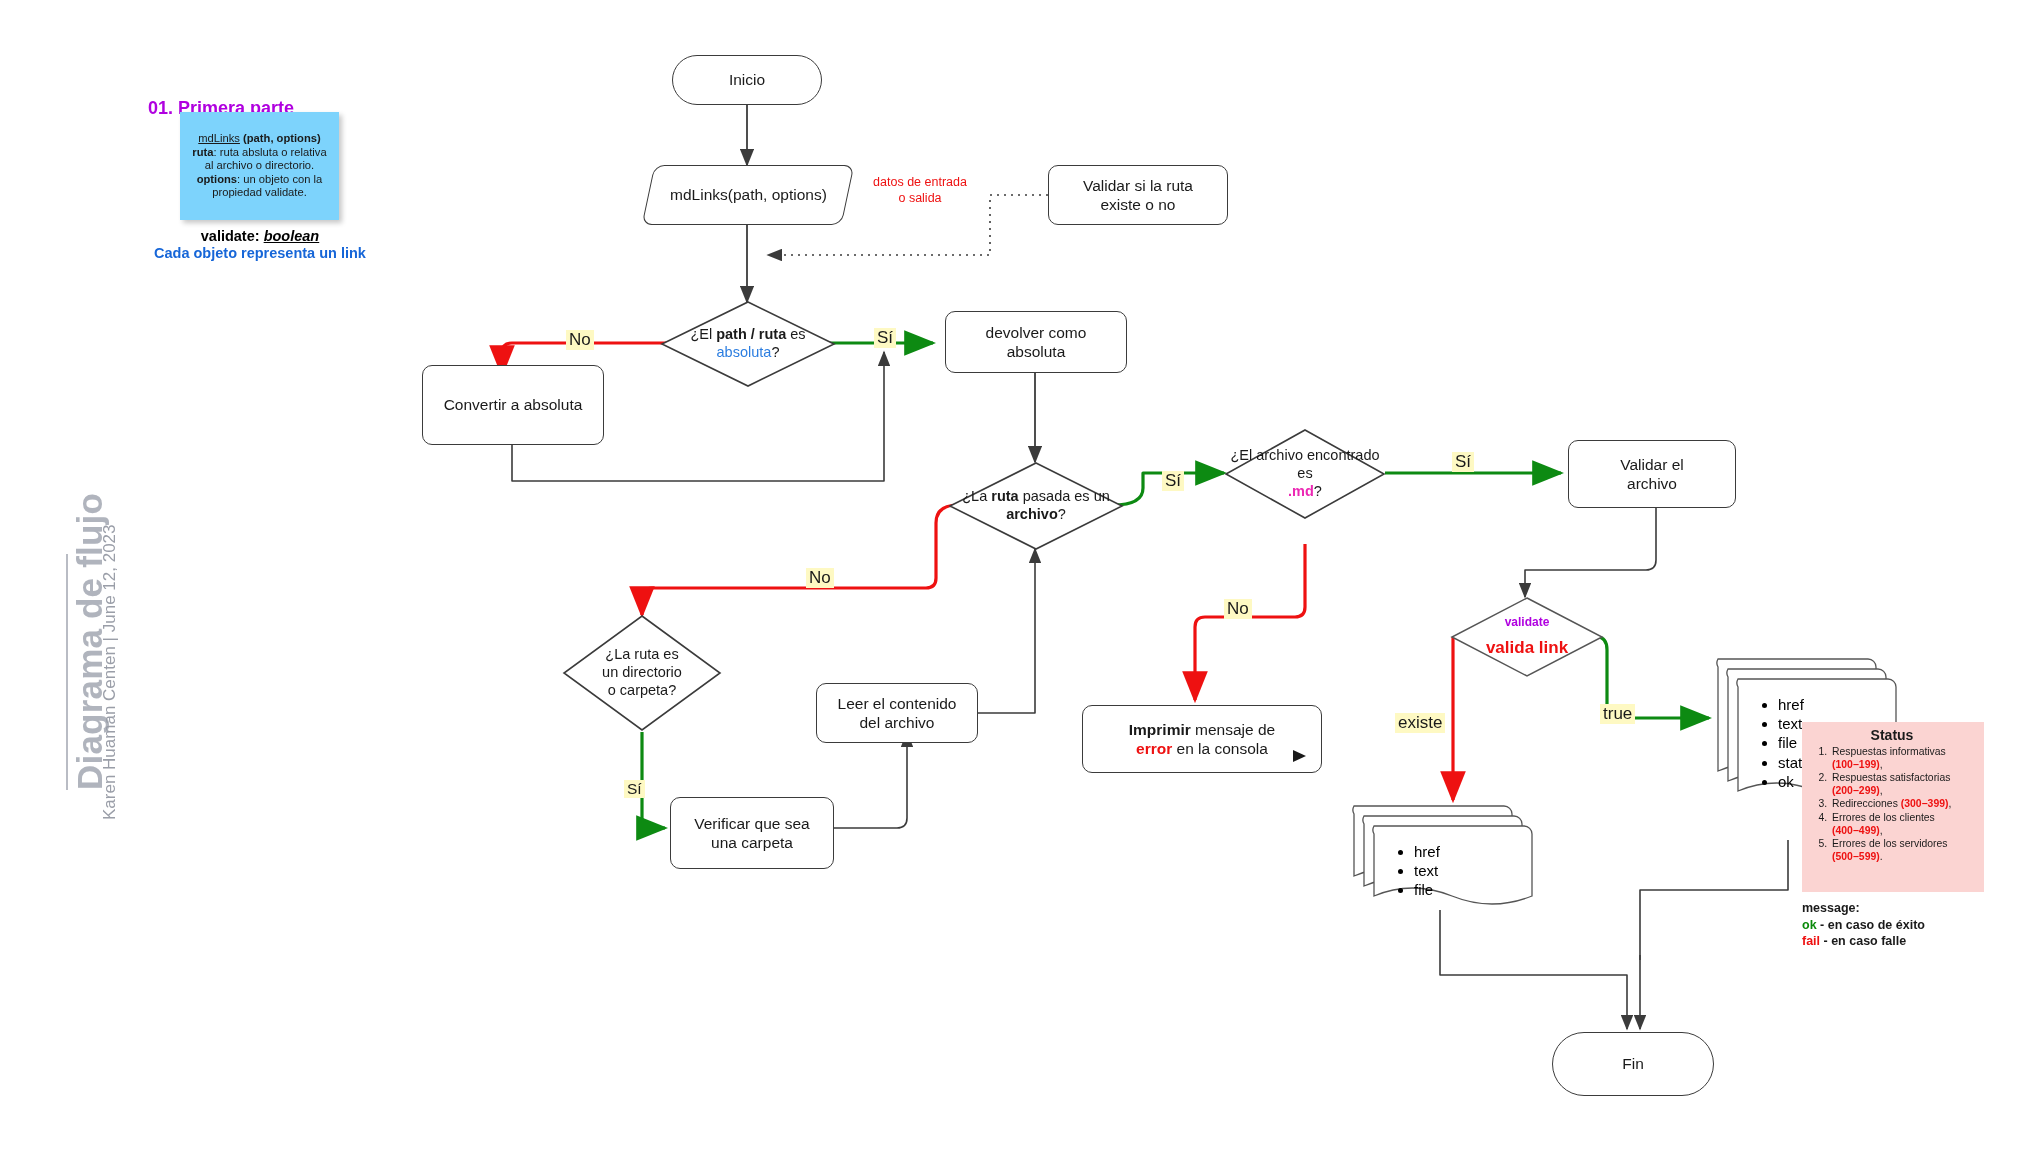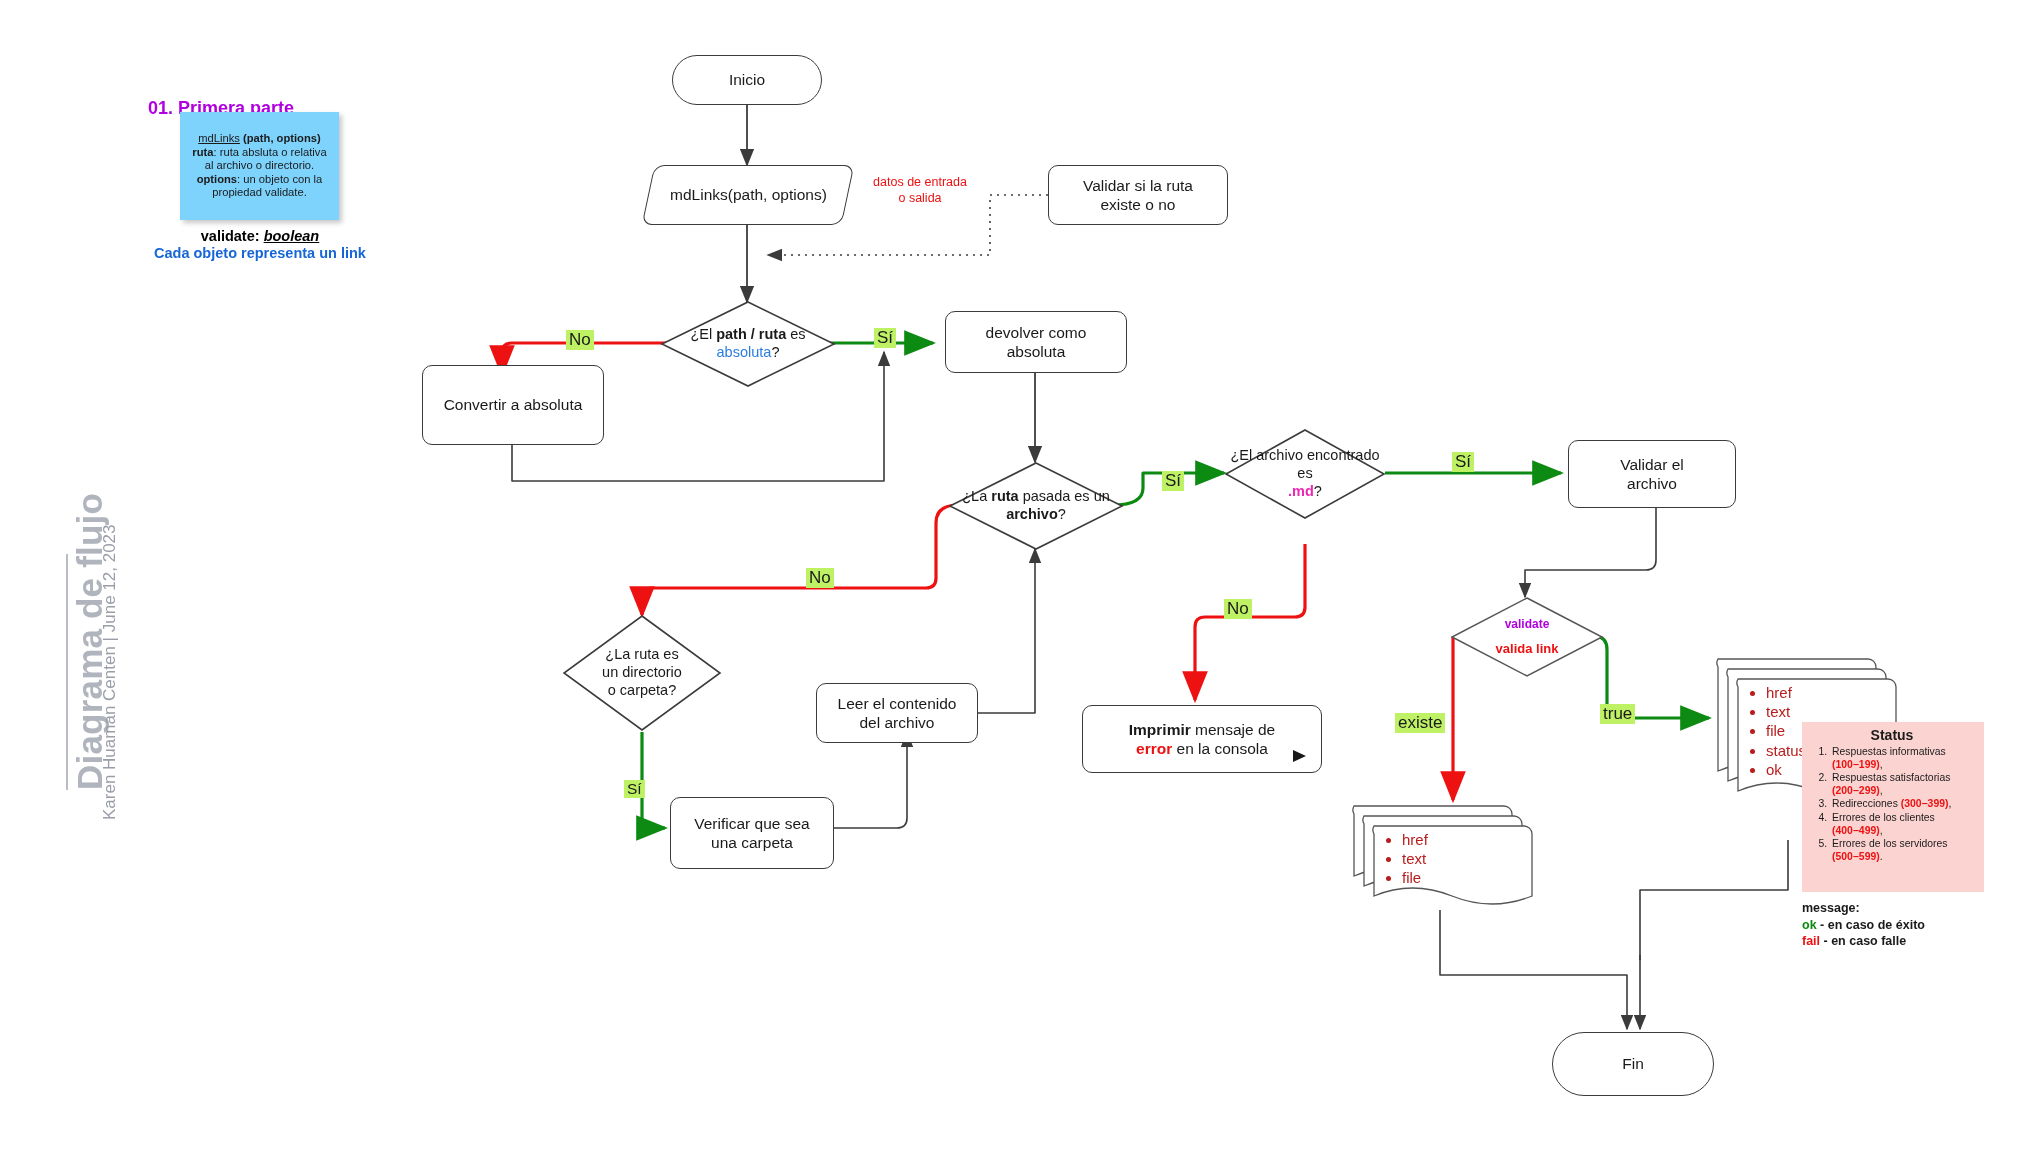--- a/index.html
+++ b/index.html
@@ -131,48 +131,48 @@
     font-size: 14.5px; line-height: 1.22;
     color: #1a1a1a;
   }
   .blue { color: #2b7de0; }
   .pink { color: #ec29b4; font-weight: bold; }
   .bold { font-weight: bold; }
   .red { color: #ee1111; font-weight: bold; }
 
   
   .validate-main { color: #b000e0; font-weight: bold; font-size: 12px; }
-  .validate-sub  { color: #ee1111; font-weight: bold; font-size: 13px; margin-top: 9px; }
+  .validate-sub  { color: #ee1111; font-weight: bold; font-size: 17px; margin-top: 9px; }
 
   
   .elabel {
     position: absolute;
     font-size: 17px;
     color: #1a1a1a;
-    background: #bef264;
+    background: #fef9c3;
     padding: 0 3px;
     white-space: nowrap;
   }
   .elabel.small { font-size: 15.5px; }
   .note-red {
     position: absolute;
     font-size: 12.5px; color: #ee1111;
     text-align: center; line-height: 1.25;
     white-space: nowrap;
   }
 
   
   .docstack { position: absolute; }
   .docstack svg { position: absolute; left: 0; top: 0; }
   .docstack ul {
     position: absolute;
-    margin: 0; padding: 0 0 0 22px;
+    margin: 12px; padding: 0 0 0 22px;
     list-style: disc;
     font-size: 15px; line-height: 1.28;
-    color: #b91c1c;
+    color: #000000;
   }
 
   
   .status-box {
     position: absolute;
     left: 1802px; top: 722px;
     width: 182px; height: 170px;
     background: #fbd4d2;
     padding: 5px 8px 4px 6px;
   }

